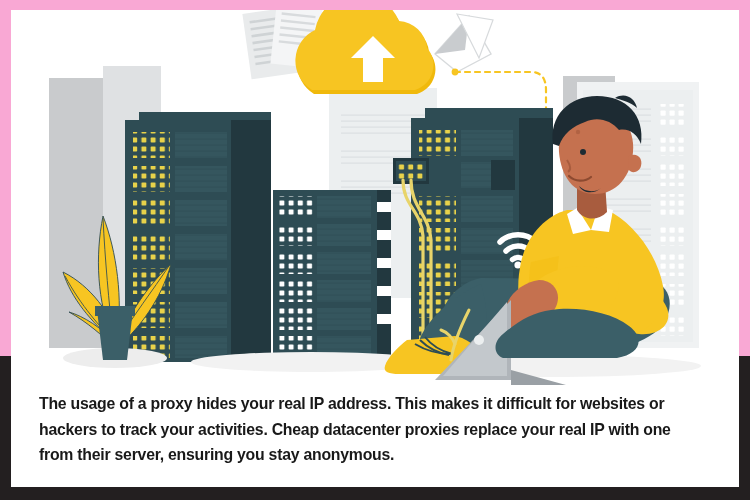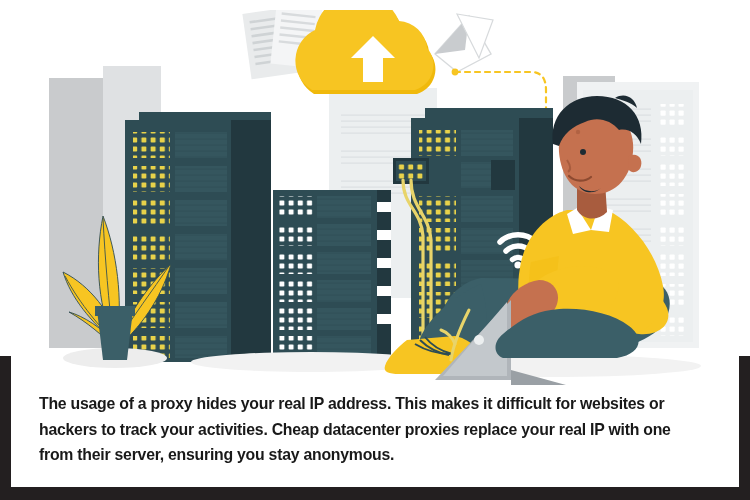--- a/index.html
+++ b/index.html
@@ -3,21 +3,21 @@
 <meta charset="utf-8">
 <style>
   html,body{margin:0;padding:0;}
   body{
     width:750px;height:500px;overflow:hidden;
     background:#231f20;
     font-family:"Liberation Sans","DejaVu Sans",sans-serif;
   }
   #frame{
     position:relative;width:750px;height:356px;
-    background:#ffffff;box-sizing:border-box;
+    background:#f9a8d4;box-sizing:border-box;
   }
   #canvas{
     position:absolute;left:11px;top:10px;
     width:728px;height:477px;
     background:#ffffff;overflow:hidden;
   }
   #illo{
     position:absolute;left:0;top:0;width:728px;height:375px;
     background:#ffffff;overflow:hidden;
   }

